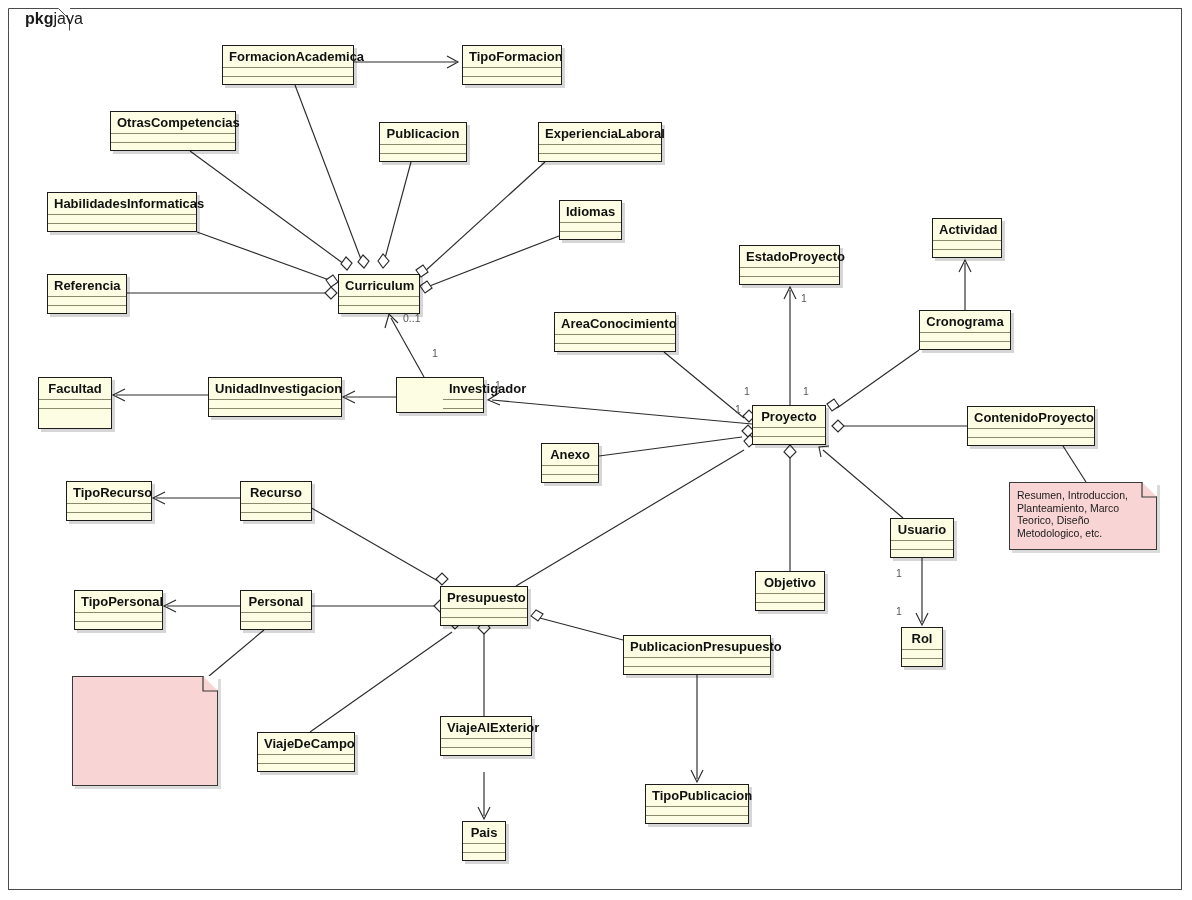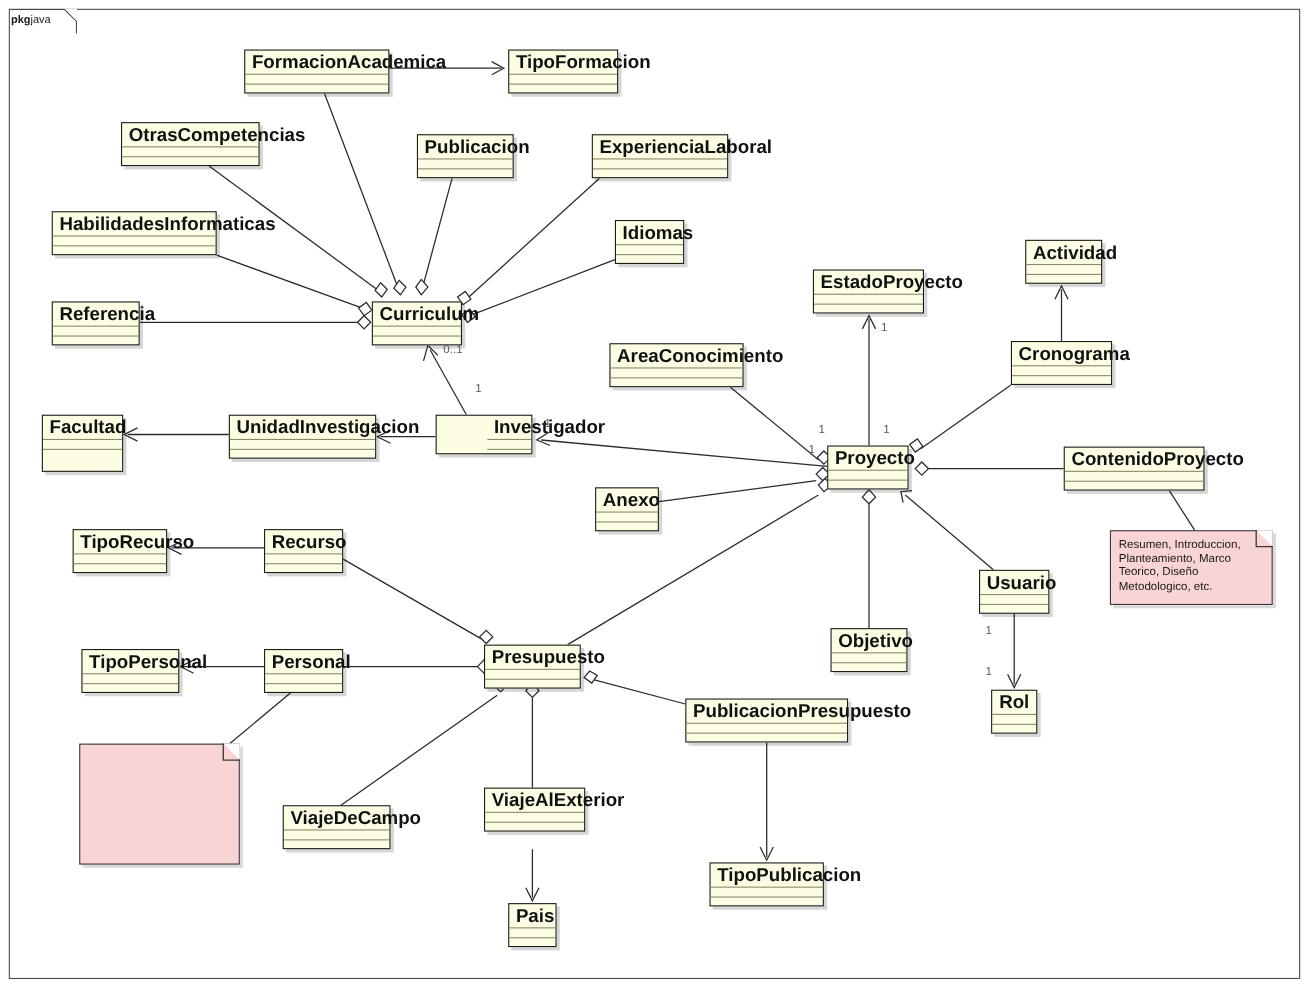--- a/index.html
+++ b/index.html
@@ -30,22 +30,22 @@
     width:62px; height:22px;
     box-sizing:border-box;
     background:#ffffff;
     z-index:3;
   }
   #pkg-tab .tab-shape{
     position:absolute; left:0; top:0; width:62px; height:23px;
   }
   #pkg-tab .tab-text{
     position:absolute;
-    left:2px; top:3px;
-    font-size:10px;
+    left:17px; top:3px;
+    font-size:16px;
     line-height:15px;
     white-space:nowrap;
     color:#1a1a1a;
   }
   #pkg-tab .tab-text b{font-weight:bold;}
   #pkg-tab .tab-text span.reg{font-weight:normal;}
 
   
   #edges{
     position:absolute; left:0; top:0;
@@ -74,21 +74,21 @@
     position:absolute;
     box-sizing:border-box;
     background:#fdfde4;
     border:1.6px solid #1c1c1c;
     box-shadow:3px 3px 0 rgba(0,0,0,0.16);
     z-index:2;
   }
   .uml-class .cname{
     display:block;
     text-align:center;
-    font-size:17px;
+    font-size:13px;
     line-height:13px;
     font-weight:bold;
     color:#111111;
     padding:4px 6px 4px 6px;
     white-space:nowrap;
     border-bottom:1.4px solid #8a8a6b;
   }
   .uml-class .comp{
     display:block;
     height:8px;

